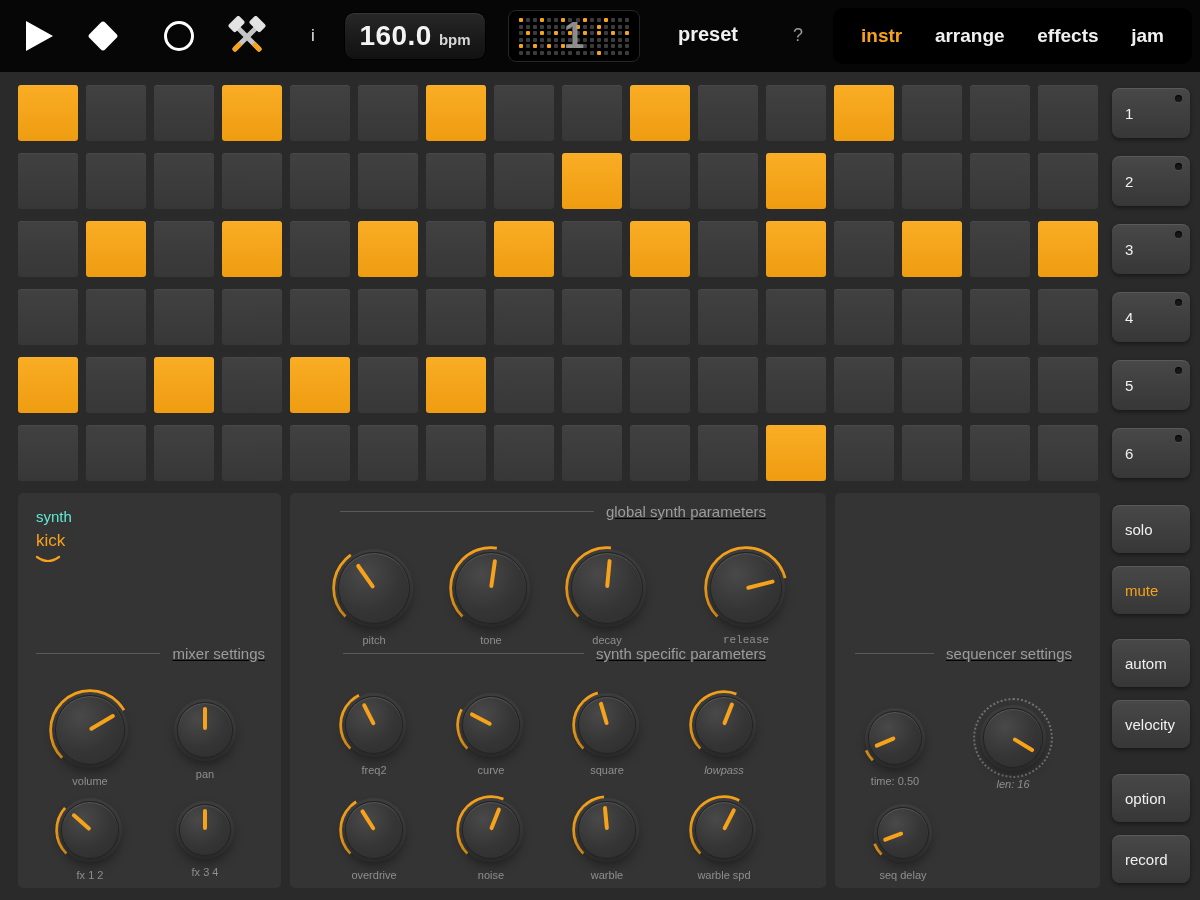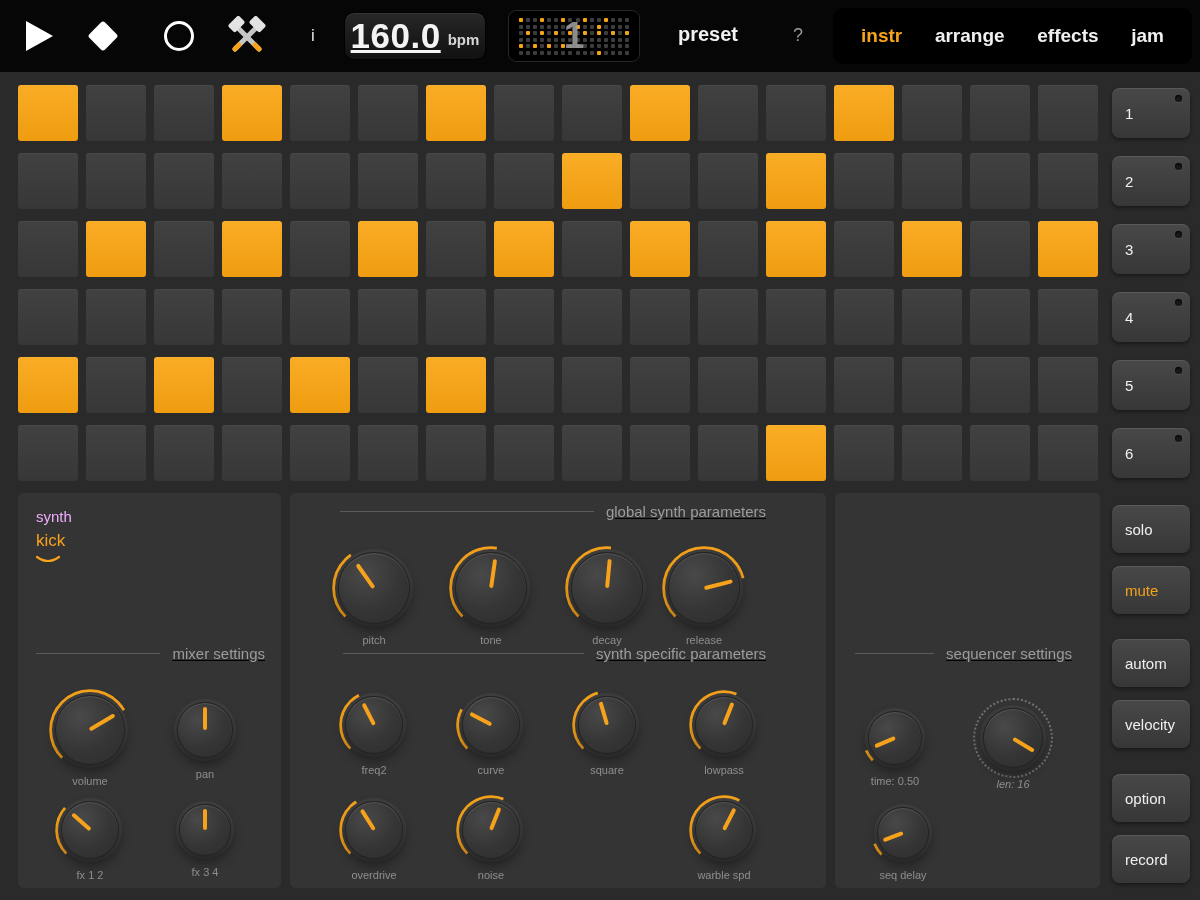--- a/index.html
+++ b/index.html
@@ -18,21 +18,21 @@
   .diamond-icon { position:absolute; left:92px; top:25px; width:22px; height:22px;
     background:#fff; border-radius:3px; transform:rotate(45deg); }
   .circle-icon { position:absolute; left:164px; top:21px; width:30px; height:30px;
     border:3px solid #fff; border-radius:50%; }
   .hammers-icon { position:absolute; left:226px; top:16px; width:42px; height:42px; }
   .info-label { position:absolute; left:311px; top:26px; font-size:17px; color:#e8e8e8; }
   .bpm-box { position:absolute; left:344px; top:12px; width:142px; height:48px;
     background:linear-gradient(#272727,#111); border:1px solid #000; border-radius:10px;
     box-shadow:inset 0 1px 0 rgba(255,255,255,.07);
     display:flex; align-items:center; justify-content:center; gap:7px; }
-  .bpm-value { font-size:35px; font-weight:bold; color:#f4f4f4; letter-spacing:.5px;text-decoration:underline; }
+  .bpm-value { font-size:28px; font-weight:bold; color:#f4f4f4; letter-spacing:.5px; }
   .bpm-unit { font-size:15px; font-weight:bold; color:#d6d6d6; padding-top:7px; }
   .mini { position:absolute; left:508px; top:10px; width:132px; height:52px;
     background:#000; border:1px solid #262626; border-radius:8px; }
   .mini-dots { position:absolute; left:8px; right:8px; top:7px; bottom:7px;
     display:grid; grid-template-columns:repeat(16,1fr); align-content:space-between;
     justify-items:center; row-gap:2.6px; }
   .mdot { width:4px; height:4px; border-radius:1px; background:#3c3c3c; }
   .mdot.on { background:var(--accent); }
   .mini-num { position:absolute; inset:0; display:flex; align-items:center; justify-content:center;
     font-size:37px; font-weight:bold; color:rgba(158,158,158,.88); }
@@ -64,21 +64,21 @@
   
   .panel { position:absolute; top:493px; height:395px; background:#343434; border-radius:5px; }
   #panel-synth { left:18px;  width:263px; }
   #panel-mid   { left:290px; width:536px; }
   #panel-seq   { left:835px; width:265px; }
 
   .sec-head { position:absolute; display:flex; align-items:center; gap:12px; height:16px;text-decoration:underline; }
   .rule { flex:1; height:1px; background:#5a5a5a; }
   .sec-txt { font-size:15px; color:#9c9c9c; white-space:nowrap; }
 
-  .synth-title { position:absolute; left:18px; top:15px; font-size:15px; color:#f0abfc; }
+  .synth-title { position:absolute; left:18px; top:15px; font-size:15px; color:#5eead4; }
   .synth-name  { position:absolute; left:18px; top:38px; font-size:17px; color:var(--accent); cursor:pointer; }
   .kick-chevron { position:absolute; left:17px; top:62px; }
 
   
   .knob { position:absolute; width:120px; display:flex; flex-direction:column; align-items:center; cursor:pointer; }
   .dial { position:relative; }
   .cap { position:absolute; inset:0; border-radius:50%;
     background:radial-gradient(circle at 36% 30%, #494949, #353535 55%, #2d2d2d);
     border:1px solid #222;
     box-shadow:0 6px 12px rgba(0,0,0,.45), inset 0 1px 1px rgba(255,255,255,.14), 0 0 0 3px #3f3f3f; }
@@ -459,21 +459,21 @@
         <div class="dial" style="width: 72px; height: 72px;">
           <svg width="90" height="90" class="arc" style="left: -9px; top: -9px;">
             <circle cx="45" cy="45" r="40" fill="none" stroke-width="3.5" stroke-dasharray="98.01769079200155 251.32741228718345" transform="rotate(135 45 45)" style="stroke: var(--accent);"></circle>
           </svg>
           <div class="cap">
             <div class="ptr" style="transform: rotate(5.4deg);"></div>
           </div>
         </div>
         <div class="klabel">decay</div>
       </div>
-      <div class="knob" style="left: 354px; top: 59px;">
+      <div class="knob" style="left: 396px; top: 59px; font-family: Liberation Mono, monospace;">
         <div class="dial" style="width: 72px; height: 72px;">
           <svg width="90" height="90" class="arc" style="left: -9px; top: -9px;">
             <circle cx="45" cy="45" r="40" fill="none" stroke-width="3.5" stroke-dasharray="147.0265361880023 251.32741228718345" transform="rotate(135 45 45)" style="stroke: var(--accent);"></circle>
           </svg>
           <div class="cap">
             <div class="ptr" style="transform: rotate(75.6deg);"></div>
           </div>
         </div>
         <div class="klabel">release</div>
       </div>
@@ -503,21 +503,21 @@
         <div class="dial" style="width: 58px; height: 58px;">
           <svg width="76" height="76" class="arc" style="left: -9px; top: -9px;">
             <circle cx="38" cy="38" r="33" fill="none" stroke-width="3.5" stroke-dasharray="68.4238879951857 207.34511513692635" transform="rotate(135 38 38)" style="stroke: var(--accent);"></circle>
           </svg>
           <div class="cap">
             <div class="ptr" style="transform: rotate(-16.2deg);"></div>
           </div>
         </div>
         <div class="klabel">square</div>
       </div>
-      <div class="knob" style="left: 374px; top: 203px;">
+      <div class="knob" style="left: 374px; top: 203px; font-style: italic;">
         <div class="dial" style="width: 58px; height: 58px;">
           <svg width="76" height="76" class="arc" style="left: -9px; top: -9px;">
             <circle cx="38" cy="38" r="33" fill="none" stroke-width="3.5" stroke-dasharray="90.19512508456295 207.34511513692635" transform="rotate(135 38 38)" style="stroke: var(--accent);"></circle>
           </svg>
           <div class="cap">
             <div class="ptr" style="transform: rotate(21.6deg);"></div>
           </div>
         </div>
         <div class="klabel">lowpass</div>
       </div>
@@ -535,20 +535,31 @@
       <div class="knob" style="left: 141px; top: 308px;">
         <div class="dial" style="width: 58px; height: 58px;">
           <svg width="76" height="76" class="arc" style="left: -9px; top: -9px;">
             <circle cx="38" cy="38" r="33" fill="none" stroke-width="3.5" stroke-dasharray="90.19512508456295 207.34511513692635" transform="rotate(135 38 38)" style="stroke: var(--accent);"></circle>
           </svg>
           <div class="cap">
             <div class="ptr" style="transform: rotate(21.6deg);"></div>
           </div>
         </div>
         <div class="klabel">noise</div>
+      </div>
+      <div class="knob" style="left: 257px; top: 308px;">
+        <div class="dial" style="width: 58px; height: 58px;">
+          <svg width="76" height="76" class="arc" style="left: -9px; top: -9px;">
+            <circle cx="38" cy="38" r="33" fill="none" stroke-width="3.5" stroke-dasharray="74.64424144929349 207.34511513692635" transform="rotate(135 38 38)" style="stroke: var(--accent);"></circle>
+          </svg>
+          <div class="cap">
+            <div class="ptr" style="transform: rotate(-5.4deg);"></div>
+          </div>
+        </div>
+        <div class="klabel">warble</div>
       </div>
       <div class="knob" style="left: 374px; top: 308px;">
         <div class="dial" style="width: 58px; height: 58px;">
           <svg width="76" height="76" class="arc" style="left: -9px; top: -9px;">
             <circle cx="38" cy="38" r="33" fill="none" stroke-width="3.5" stroke-dasharray="93.30530181161684 207.34511513692635" transform="rotate(135 38 38)" style="stroke: var(--accent);"></circle>
           </svg>
           <div class="cap">
             <div class="ptr" style="transform: rotate(27deg);"></div>
           </div>
         </div>

